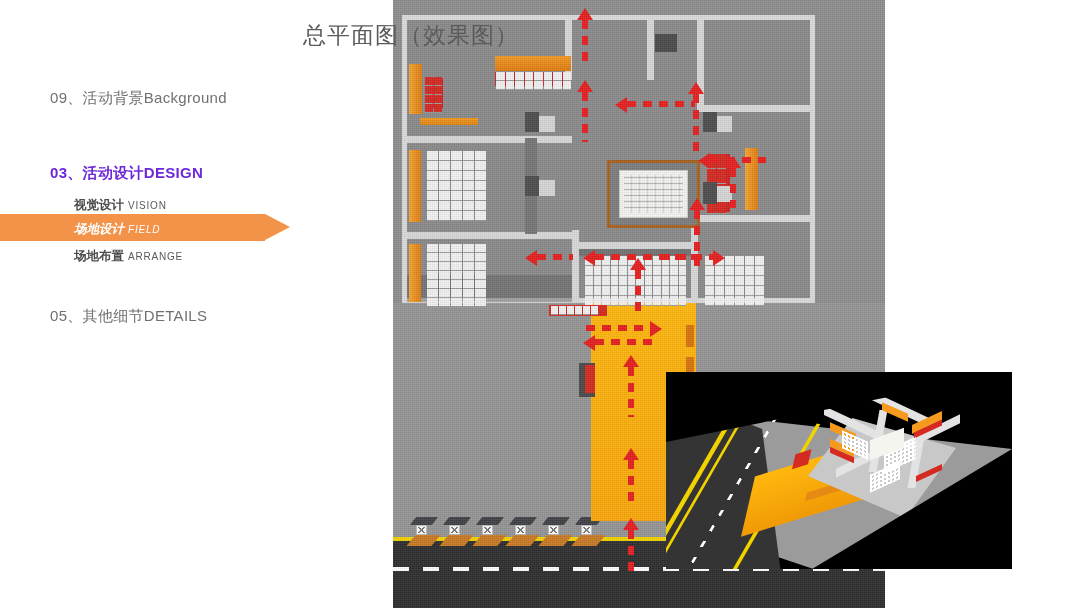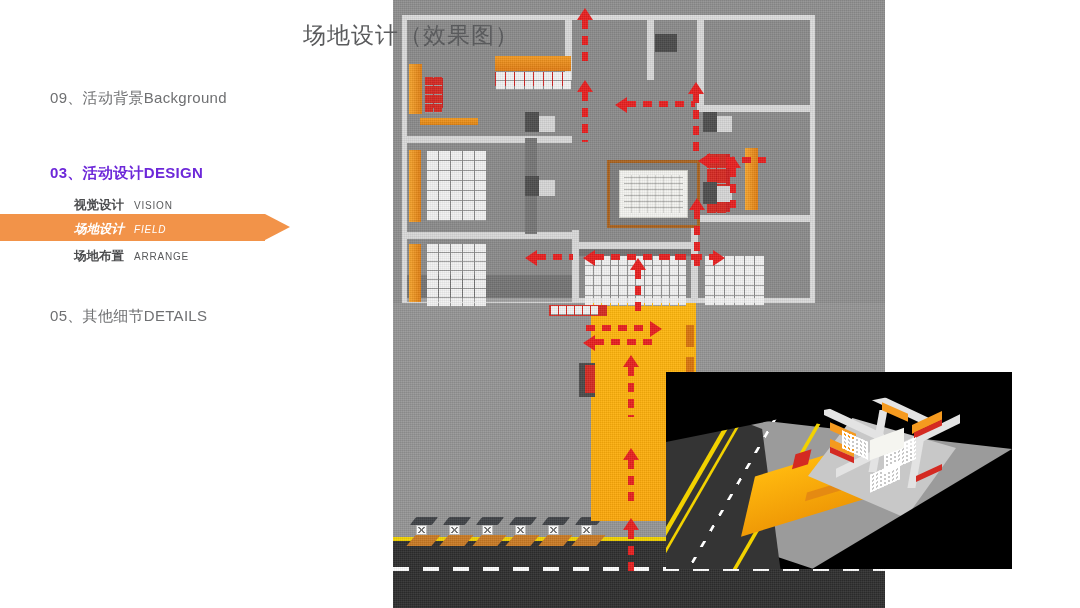--- a/index.html
+++ b/index.html
@@ -13,21 +13,21 @@
   .slide{position:absolute;inset:0;background:#fff;}
 
   
   .nav{position:absolute;left:0;top:0;width:393px;height:608px;}
   .nav-item{position:absolute;left:50px;white-space:nowrap;color:#6f7072;
             font-size:15px;letter-spacing:.3px;}
   .nav-item.active-main{color:#6d28d9;font-weight:bold;}
   .nav-sub{position:absolute;left:74px;white-space:nowrap;color:#4c4d4f;
            font-size:12.5px;font-weight:bold;}
   .nav-sub .en{font-size:10px;font-weight:normal;letter-spacing:.8px;
-               margin-left:10px;color:#58595b;}
+               margin-left:4px;color:#58595b;}
   .nav-sub.selected{color:#ffffff;font-style:italic;}
   .nav-sub.selected .en{color:#ffffff;}
 
   .hl-bar{position:absolute;left:0;top:214px;width:290px;height:27px;}
   .hl-bar .body{position:absolute;left:0;top:0;width:265px;height:27px;background:#f29349;}
   .hl-bar .tip{position:absolute;left:265px;top:0;width:0;height:0;
                border-top:13.5px solid transparent;border-bottom:13.5px solid transparent;
                border-left:25px solid #f29349;}
 
   
@@ -594,15 +594,15 @@
       <div class="bchairs" style="left:62px;top:76px;width:30px;height:18px;transform:skewY(-24deg);"></div>
       <div style="position:absolute;left:62px;top:42px;width:34px;height:20px;background:#f5f5f0;transform:skewY(-20deg);"></div>
     </div>
     <div class="wedgeTL"></div>
     <div class="wedgeBR"></div>
   </div>
 
   <div class="right-white"></div>
   <div class="right-white2"></div>
 
-  <div class="page-title">场地设计（效果图）</div>
+  <div class="page-title">总平面图（效果图）</div>
 
 </div>
 
 </body></html>

